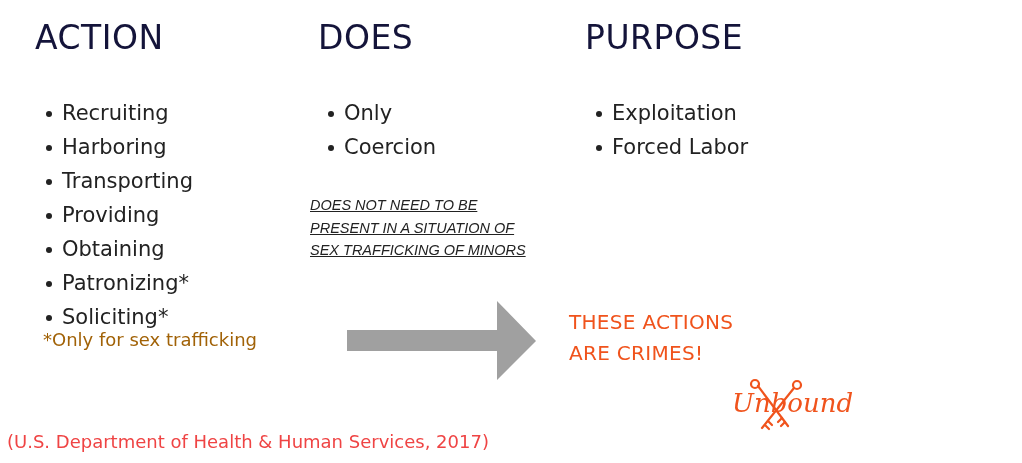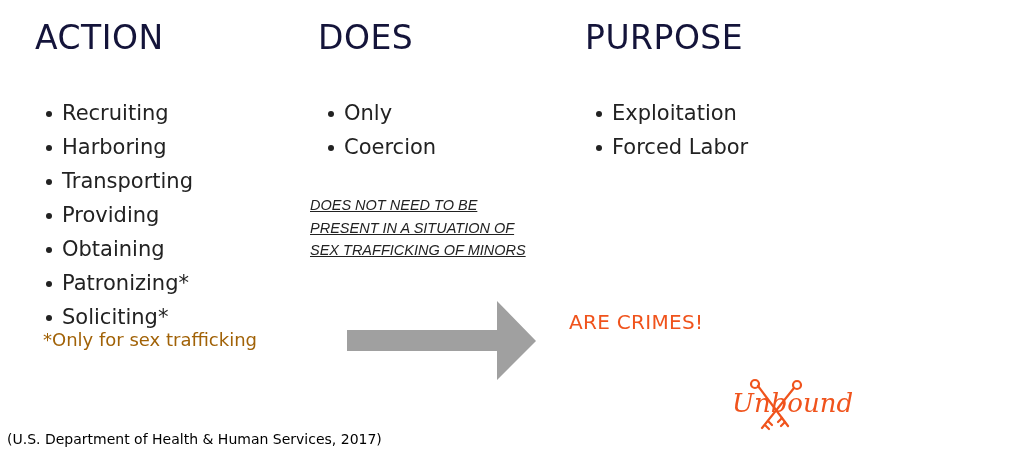--- a/index.html
+++ b/index.html
@@ -23,21 +23,21 @@
     ul.bullets li .cont { display: block; }
     .footnote { position: absolute; font-size: 18px; color: #a16207; white-space: nowrap; }
     .note {
       position: absolute; font-family: "Liberation Sans", sans-serif; font-style: italic;
       font-size: 14.5px; line-height: 22.5px; color: #222; width: 230px; text-decoration: underline;
     }
     .crimes {
       position: absolute; font-size: 20px; line-height: 31px; color: #f0531c; letter-spacing: 0.3px;
       white-space: nowrap;
     }
-    .citation { position: absolute; font-size: 14px; color: #000000; white-space: nowrap; }
+    .citation { position: absolute; font-size: 18px; color: #ef4444; white-space: nowrap; }
     .arrow { position: absolute; left: 346px; top: 300px; }
     .logo { position: absolute; left: 730px; top: 376px; }
   </style>
 </head>
 <body>
 
 <div class="heading" style="left:35px; top:18px;text-align:center;">ACTION</div>
 <ul class="bullets" style="left:30px; top:82px;">
   <li>Recruiting</li>
   <li>Harboring</li>
@@ -66,20 +66,21 @@
   </li>
 </ul>
 
 <div class="arrow">
   <svg width="192" height="82" viewBox="0 0 192 82">
     <polygon points="1,30 151,30 151,1 190,41 151,80 151,51 1,51" fill="#a0a0a0"></polygon>
   </svg>
 </div>
 
 <div class="crimes" style="left:569px; top:307px;">
+  <div>THESE ACTIONS</div>
   <div>ARE CRIMES!</div>
 </div>
 
 <div class="logo">
   <svg width="130" height="60" viewBox="0 0 130 60">
     <g stroke="#f0531c" fill="none" stroke-width="2.2" stroke-linecap="round">
 
       <line x1="28" y1="10" x2="58" y2="50"></line>
       <line x1="64" y1="12" x2="32" y2="52"></line>
       <circle cx="25" cy="8" r="4"></circle>

